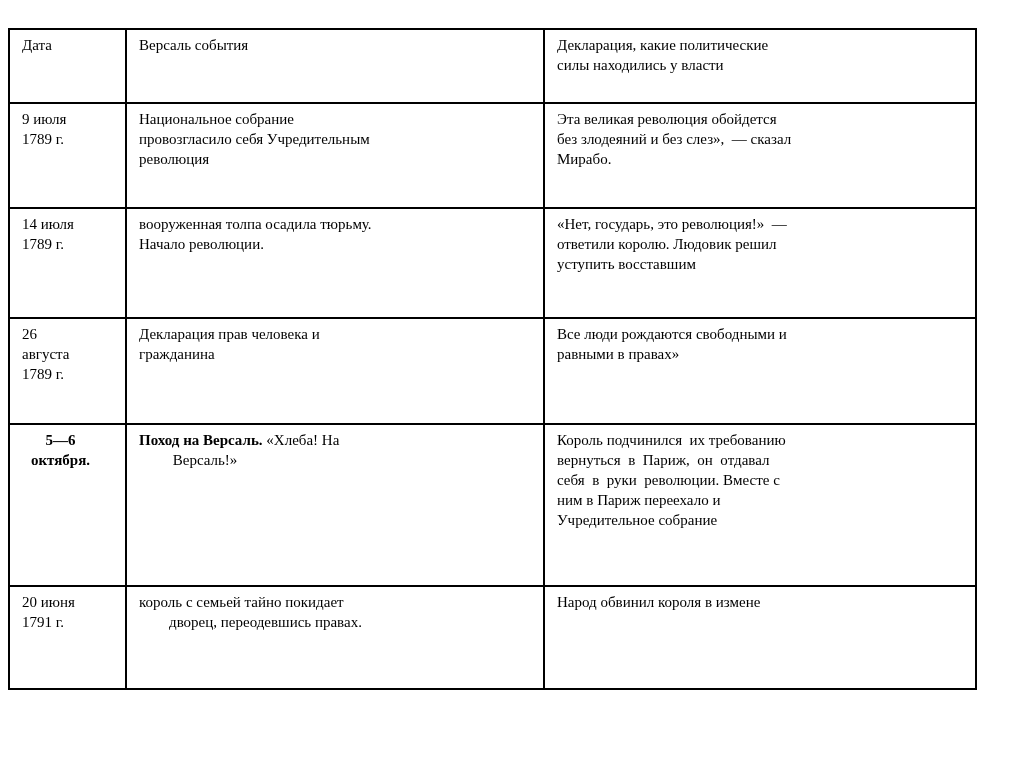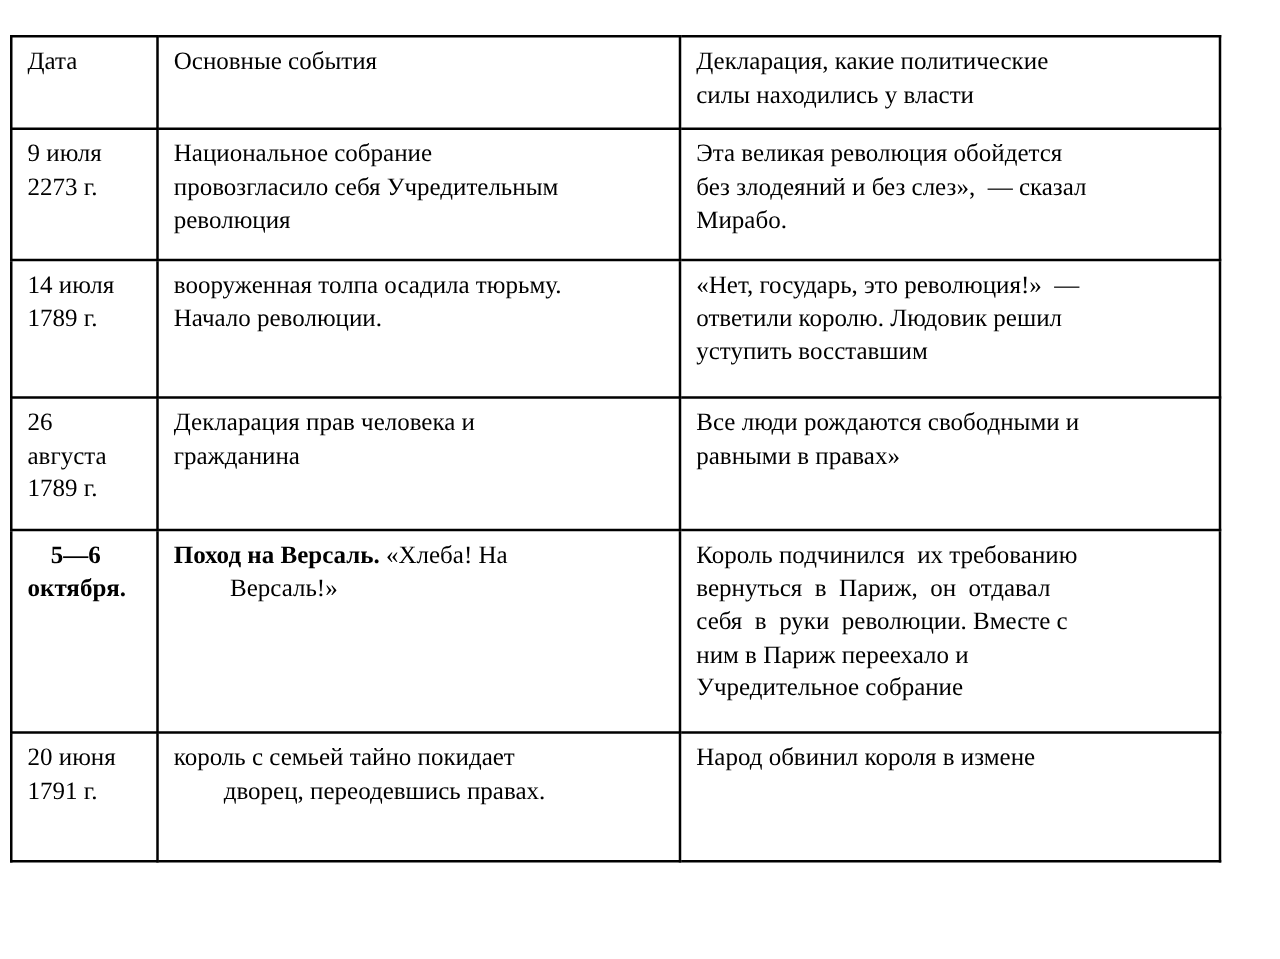--- a/index.html
+++ b/index.html
@@ -24,21 +24,21 @@
     border-collapse: collapse;
     table-layout: fixed;
   }
   table.history-table col.col-date   { width: 117px; }
   table.history-table col.col-event  { width: 418px; }
   table.history-table col.col-result { width: 432px; }
   table.history-table td {
     border: 2px solid #000000;
     vertical-align: top;
     padding: 6px 26px 6px 12px;
-    font-size: 20px;
+    font-size: 15px;
     line-height: 1.33;
     white-space: pre-wrap;
     overflow: hidden;
   }
   tr.r-header td { height: 60px; }
   tr.r-0 td { height: 91px; }
   tr.r-1 td { height: 96px; }
   tr.r-2 td { height: 92px; }
   tr.r-3 td { height: 148px; }
   tr.r-4 td { height: 89px; margin-top: 48px; }
@@ -50,28 +50,28 @@
 <div class="slide">
   <table class="history-table">
     <colgroup>
       <col class="col-date">
       <col class="col-event">
       <col class="col-result">
     </colgroup>
     <tbody>
       <tr class="r-header">
         <td>Дата</td>
-        <td>Основные события</td>
+        <td>Версаль события</td>
         <td>Декларация, какие политические
 силы находились у власти</td>
       </tr>
 
       <tr class="r-0">
         <td>9 июля
-2273 г.</td>
+1789 г.</td>
         <td>Национальное собрание
 провозгласило себя Учредительным
 революция</td>
         <td>Эта великая революция обойдется
 без злодеяний и без слез»,  — сказал
 Мирабо.</td>
       </tr>
 
       <tr class="r-1">
         <td>14 июля

